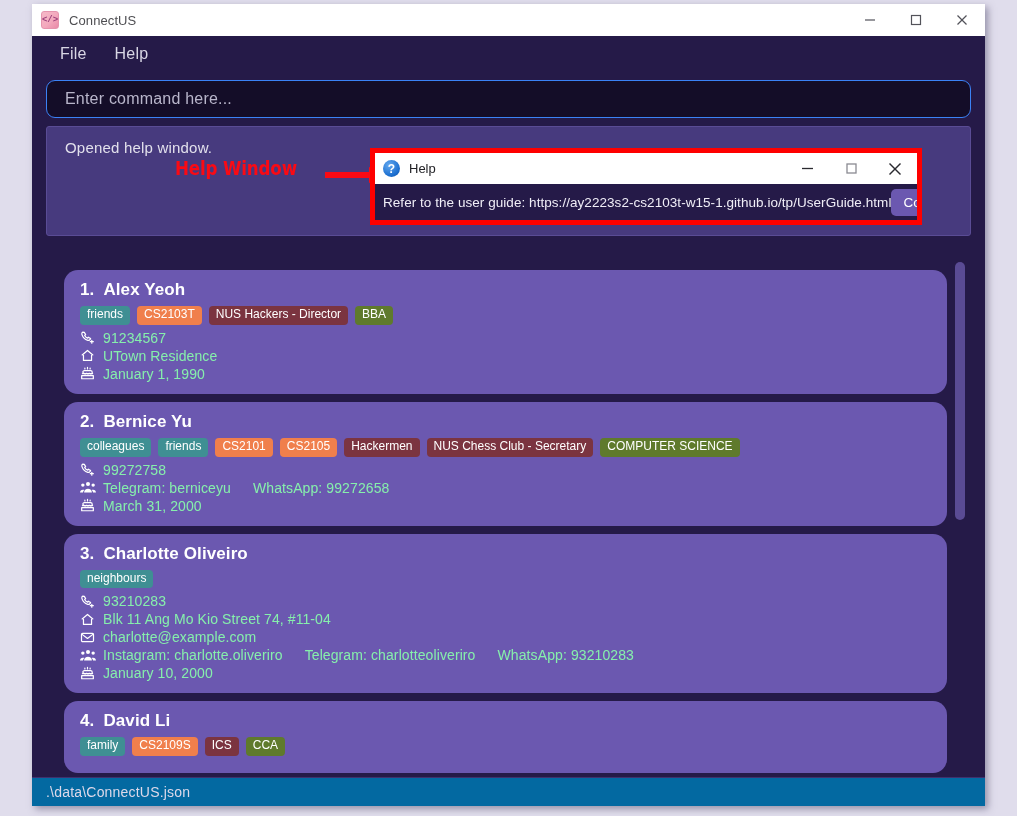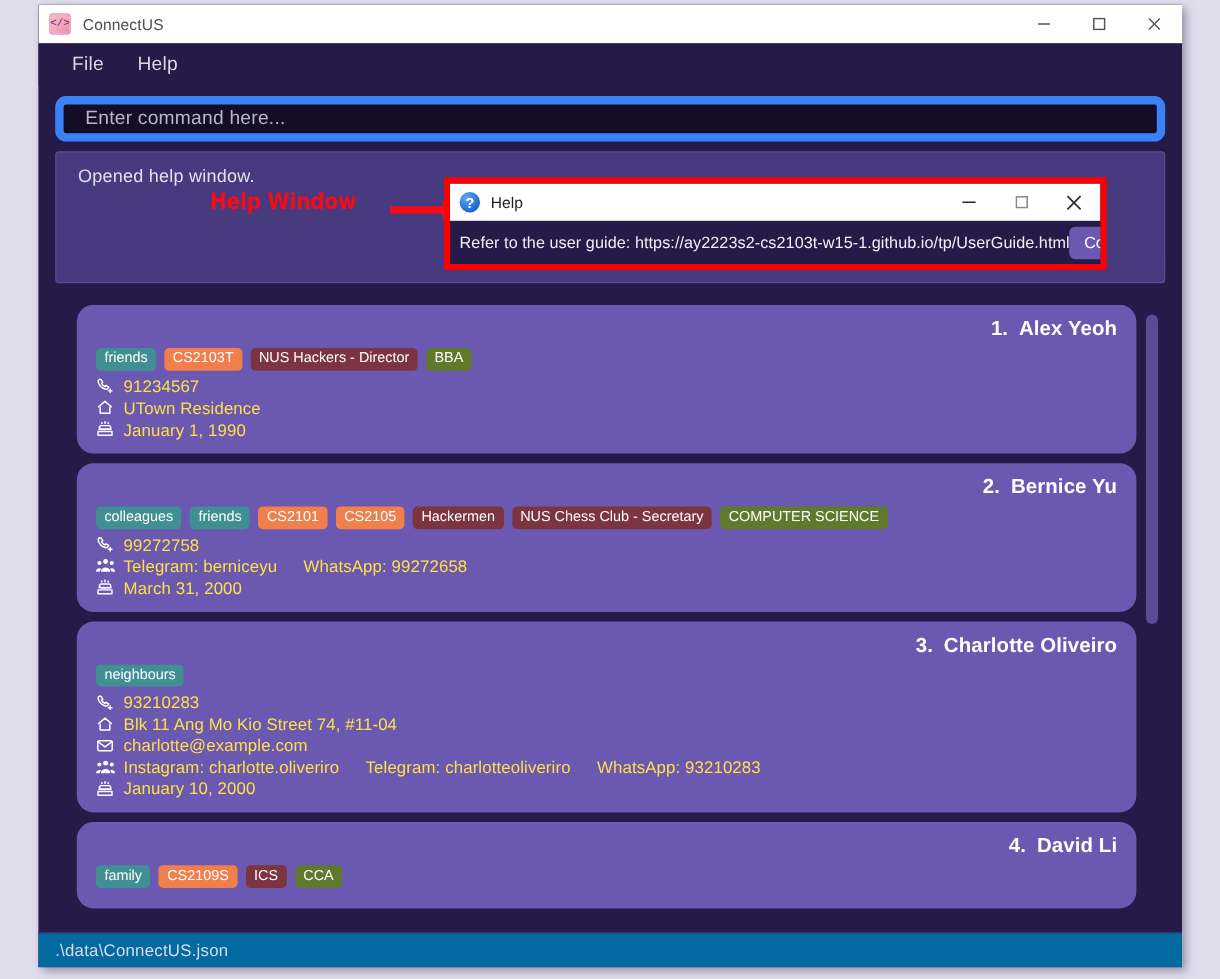--- a/index.html
+++ b/index.html
@@ -72,21 +72,21 @@
     color: #d8d6e4;
     padding: 3px 14px;
     letter-spacing: .2px;
   }
 
   
   .cmd-wrap { padding: 8px 14px 0 14px; }
   .cmd-box {
     height: 38px;
     background: #140d28;
-    border: 7px solid #3b82f6;
+    border: 1px solid #3b82f6;
     border-radius: 9px;
     display: flex;
     align-items: center;
     padding: 0 18px;
   }
   .cmd-placeholder {
     font-size: 16px;
     color: #b9b6cb;
     letter-spacing: .2px;
   }
@@ -128,23 +128,22 @@
 
   
   .list-wrap {
     position: absolute;
     left: 14px; top: 250px;
     width: 925px; height: 529px;
     background: #251a48;
     overflow: hidden;
   }
   .list-inner {
-    position: absolute; left: 0; top: 0;
+    position: absolute; left: 0; top: 16px;
     width: 925px;
-    text-align: right;
   }
   .person-card {
     margin: 0 24px 8px 18px;
     background: #6b58b0;
     border-radius: 14px;
     padding: 10px 16px 12px 16px;
   }
   .pc-head {
     font-size: 17px;
     font-weight: bold;
@@ -167,21 +166,21 @@
   }
   .tag.relationship { background: #3f8f93; }
   .tag.module       { background: #f07f4c; }
   .tag.cca          { background: #7b3440; }
   .tag.major        { background: #5f7a2c; }
 
   .detail-row {
     display: flex;
     align-items: center;
     font-size: 14px;
-    color: #fde047;
+    color: #86efac;
     margin-top: 2px;
     letter-spacing: .1px;
   }
   .detail-icon {
     width: 20px;
     flex: 0 0 20px;
     display: inline-flex;
     align-items: center;
     justify-content: flex-start;
     color: #ffffff;

